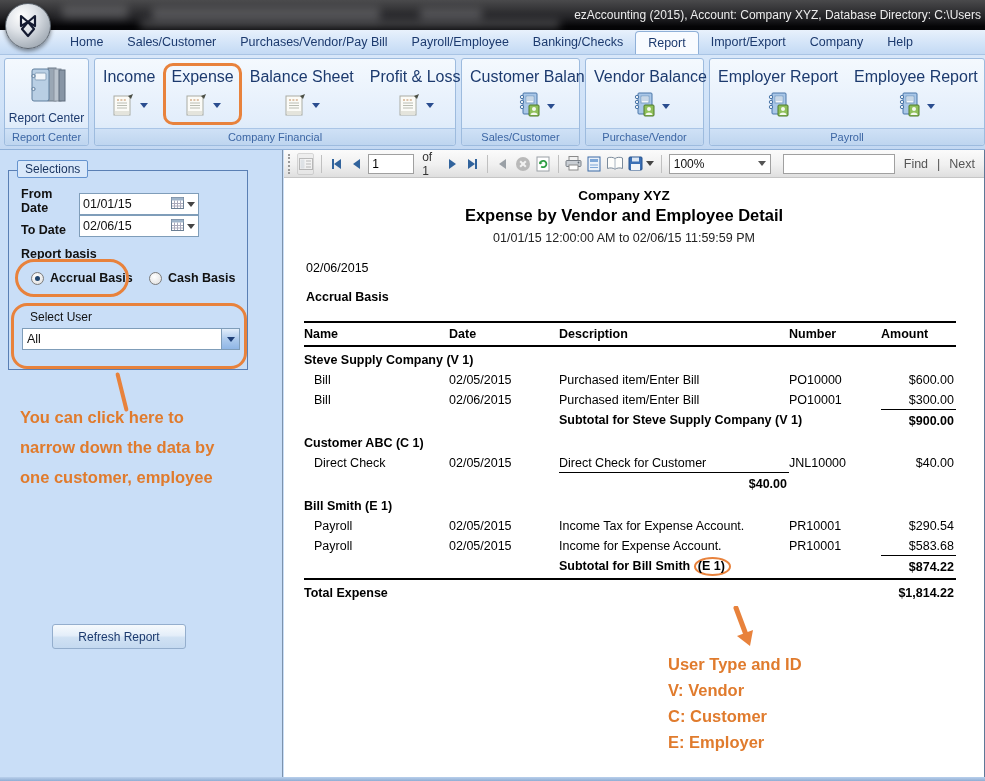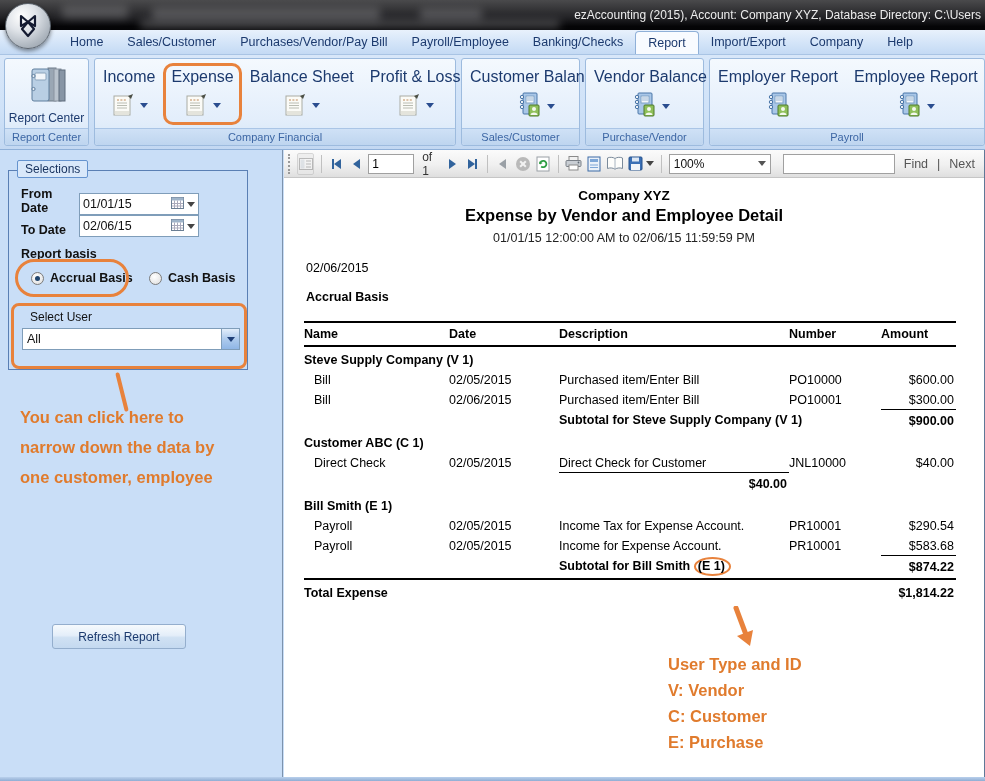--- a/index.html
+++ b/index.html
@@ -56,21 +56,21 @@
     padding:1px 7px; color:#17325e; font-size:12px; }
   .fieldrow { position:absolute; display:flex; align-items:flex-end; }
   .fieldlabel { color:#111; font-size:12.5px; }
   .datebox { display:flex; align-items:center; width:120px; height:22px; background:#fff; border:1px solid #7f9db9; padding:0 3px; }
   .datebox .val { flex:1; font-size:12.5px; color:#111; }
   .cal-caret { width:0;height:0;border-left:4px solid transparent;border-right:4px solid transparent;border-top:5px solid #444; margin-left:3px; }
   .radio { width:13px; height:13px; border-radius:50%; border:1px solid #7b7b7b; background:radial-gradient(circle at 40% 35%, #fff, #dcdcdc); position:relative; }
   .radio.checked::after { content:""; position:absolute; left:3px; top:3px; width:5px; height:5px; border-radius:50%; background:#20456e; }
   .radiolabel { font-size:12.5px; color:#111; font-weight:bold; margin-left:6px; }
   .orange-ellipse { position:absolute; border:3px solid #e8823c; border-radius:20px; }
-  .selectuser-wrap { position:absolute; left:2px; top:132px; width:236px; height:66px; border:3px solid #e8823c; border-radius:8px; padding:4px 8px; }
+  .selectuser-wrap { position:absolute; left:2px; top:132px; width:236px; height:66px; border:3px solid #e8823c; border-radius:16px; padding:4px 8px; }
   .selectuser-label { font-size:12px; color:#111; margin-left:8px; }
   .combo { display:flex; margin-top:4px; width:218px; height:22px; background:#fff; border:1px solid #7f9db9; }
   .combo .val { flex:1; font-size:12.5px; color:#111; padding:3px 0 8px 4px; }
   .combo-btn { width:18px; background:linear-gradient(180deg,#e2eefb,#aecbed 50%,#8fb6e6); border-left:1px solid #7f9db9;
     display:flex; align-items:center; justify-content:center; }
   .combo-btn .c { width:0;height:0;border-left:4px solid transparent;border-right:4px solid transparent;border-top:5px solid #1f3f77; }
   .pointer-line { position:absolute; left:120px; top:222px; width:4px; height:40px; background:#e8823c; transform:rotate(-14deg); border-radius:2px; }
   .sidebar-note { position:absolute; left:20px; top:252px; width:240px; color:#e07b2d; font-weight:bold; font-size:16.5px; line-height:30px; }
   .refresh-btn { position:absolute; left:52px; top:474px; width:134px; height:25px;
     background:linear-gradient(180deg,#f6fafd 0%,#e4eef9 45%,#d0e1f3 55%,#c4d9f0 100%);
@@ -621,20 +621,20 @@
         <span class="annot-arrow">
           <svg width="40" height="48" viewBox="0 0 40 48">
             <path d="M12 2 L24 34" stroke="#e8823c" stroke-width="5" stroke-linecap="round"></path>
             <path d="M13 30 L26 40 L29 24" fill="#e8823c"></path>
           </svg>
         </span>
         <div class="rp-annot" id="report-annot">
             <div>User Type and ID</div>
             <div>V: Vendor</div>
             <div>C: Customer</div>
-            <div>E: Purchase</div>
+            <div>E: Employer</div>
           </div>
       </div>
     </div>
   </div>
 
   <div class="window-bottom"></div>
 </div>
 
 </body></html>

